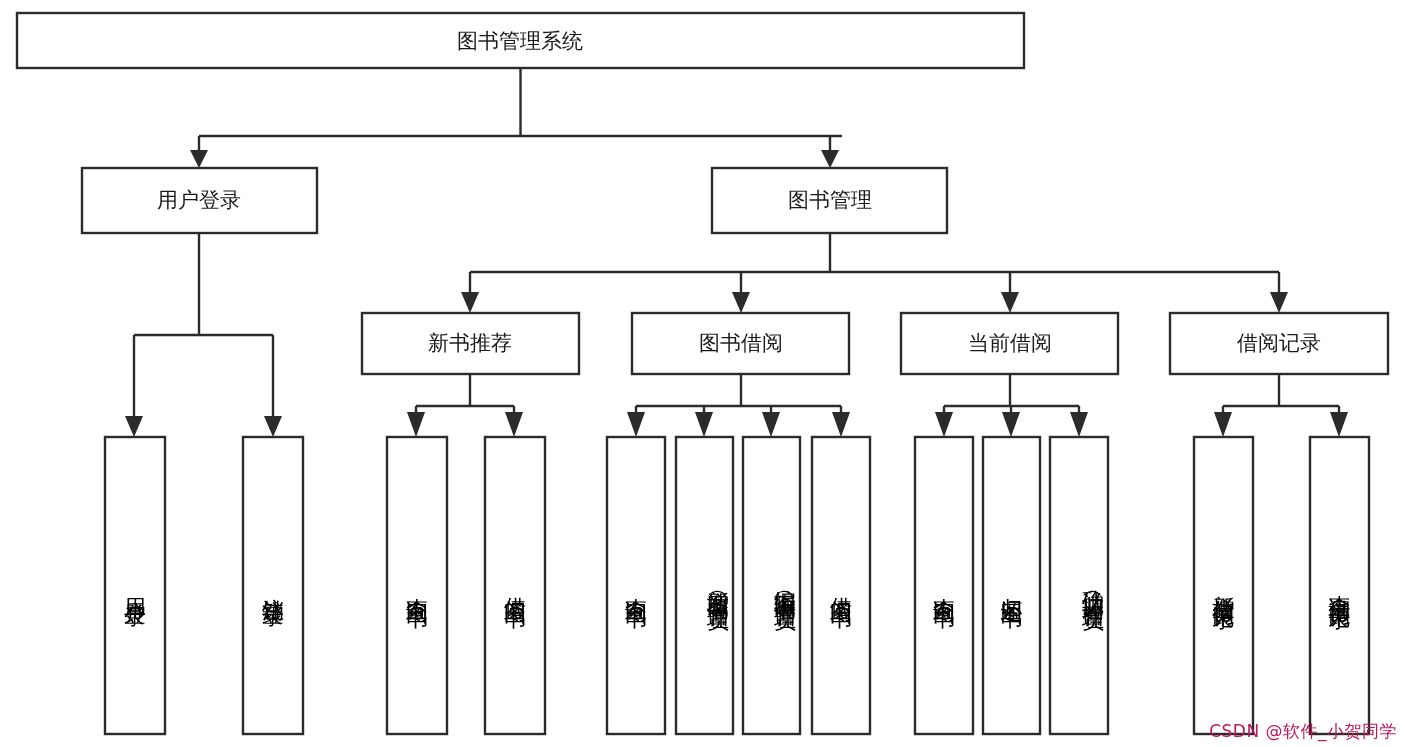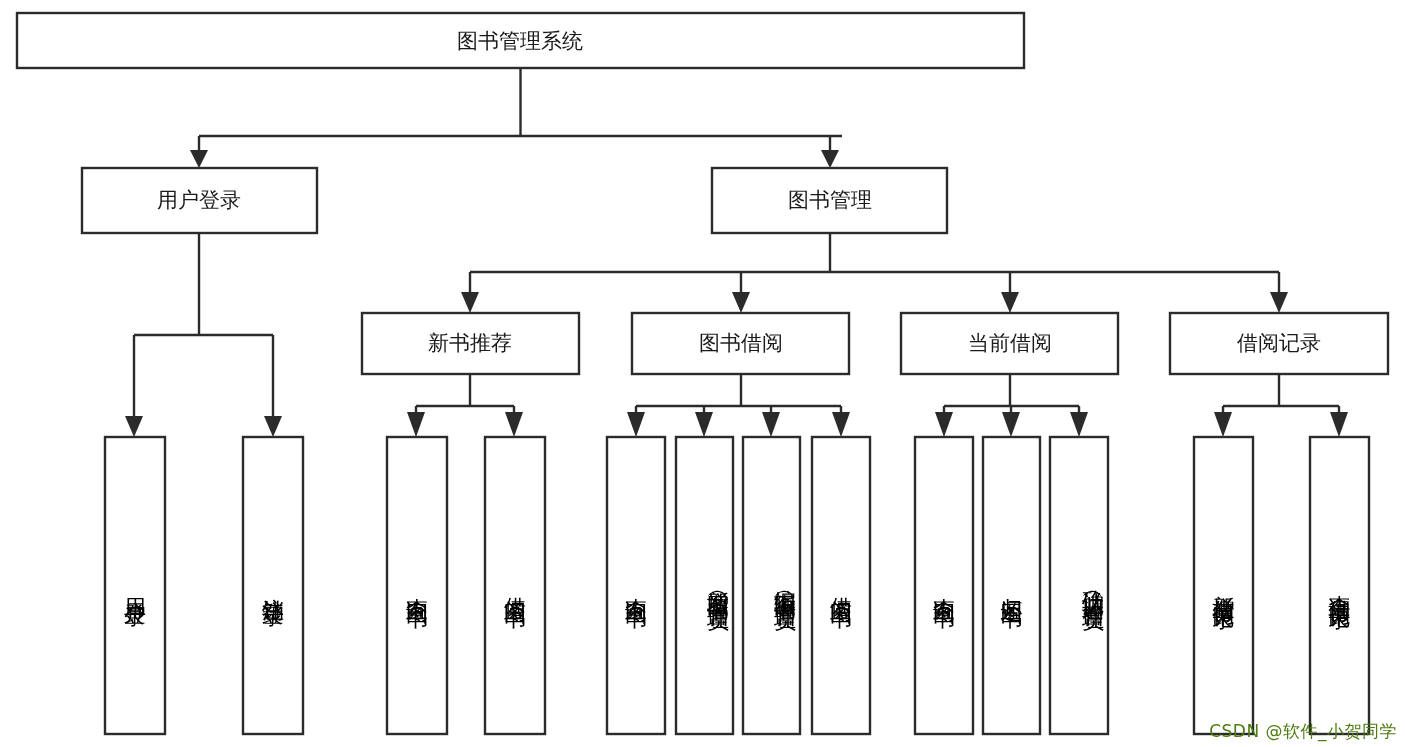--- a/index.html
+++ b/index.html
@@ -58,21 +58,21 @@
     text-orientation: upright;
     letter-spacing: 3px;
     white-space: pre;
   }
   .watermark-text {
     position: absolute;
     right: 8px;
     bottom: 4px;
     font-family: "DejaVu Sans", "Liberation Sans", sans-serif;
     font-size: 17px;
-    color: #4d7c0f;
+    color: #be185d;
     letter-spacing: 0.5px;
     user-select: none;
     white-space: nowrap;
   }
 </style>
 </head>
 <body>
 
 <div id="diagram-root">
 

